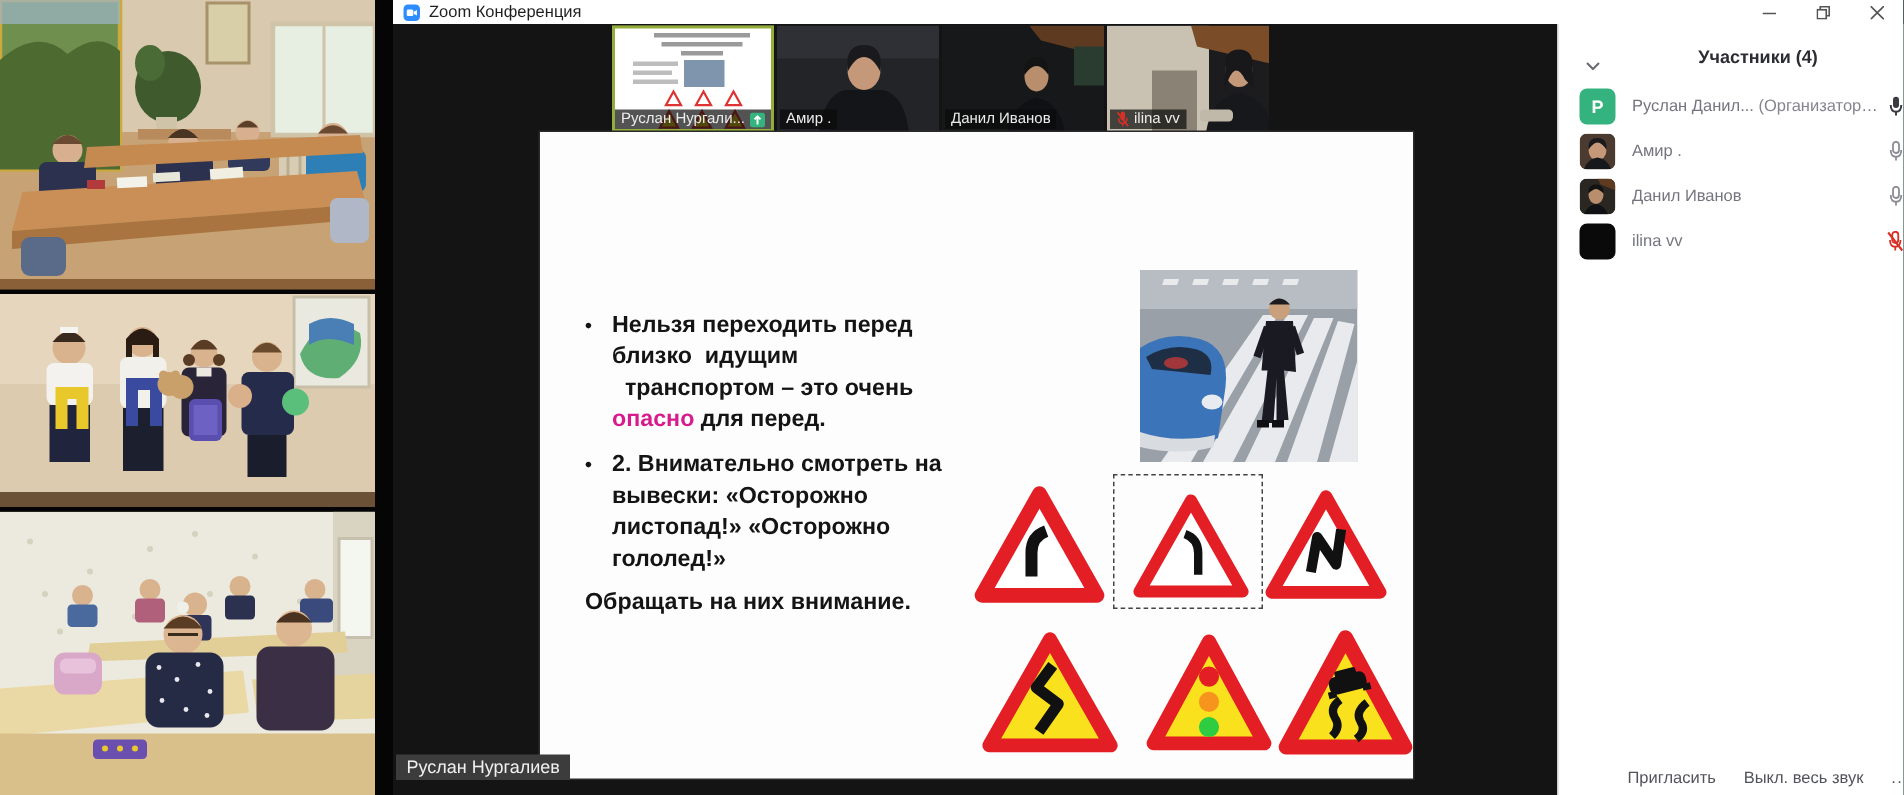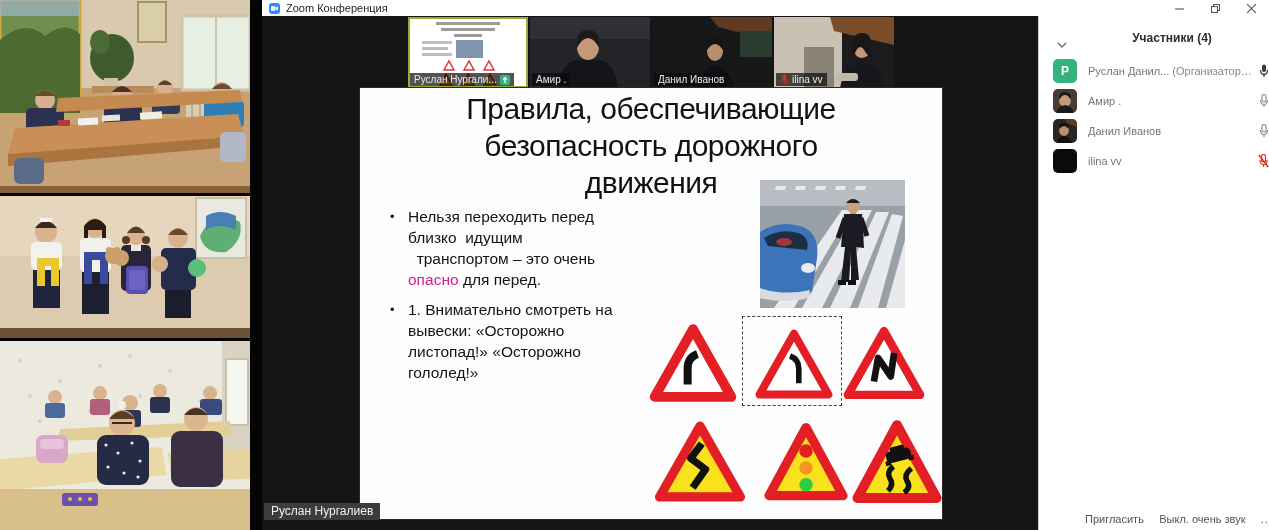--- a/index.html
+++ b/index.html
@@ -20,33 +20,33 @@
                display:flex; align-items:center; justify-content:center; }
   #titlebar-title { font-size:11px; color:#1f1f1f; margin-left:6px; white-space:nowrap; }
   #win-controls { margin-left:auto; display:flex; height:16px; }
   .win-btn { width:36px; height:16px; display:flex; align-items:center; justify-content:center; cursor:default; }
   .win-btn svg { display:block; }
 
   #video-area { position:absolute; left:0; top:16px; width:776px; height:514px; background:#141414; }
 
   
   #thumb-strip { position:absolute; left:146px; top:1px; display:flex; gap:2px; }
-  .thumb { position:relative; width:120px; height:71px; background:#1d1e22; overflow:hidden; }
+  .thumb { position:relative; width:108px; height:71px; background:#1d1e22; overflow:hidden; }
   .thumb.sharing { outline:2px solid #93ad3a; outline-offset:-2px; }
   .thumb-label { position:absolute; left:2px; bottom:2px; display:flex; align-items:center; gap:3px;
                  background:rgba(10,10,10,.7); color:#ececec; font-size:10px; line-height:13px;
                  padding:0 4px; max-width:112px; white-space:nowrap; }
 
   
   #slide { position:absolute; left:98px; top:72px; width:582px; height:431px; background:#fdfdfd;
            box-shadow:0 0 0 1px #2a2a2a; }
   #slide-title { position:absolute; left:0; top:2px; width:100%; text-align:center;
                  font-size:30px; line-height:37px; color:#121212; white-space:pre-line; letter-spacing:-0.5px; }
   #slide-bullets { position:absolute; left:30px; top:118px; width:290px; color:#141414;
-                   font-weight:normal; font-size:15.5px; line-height:21px; }
+                   font-weight:bold; font-size:15.5px; line-height:21px; }
   .bullet-row { display:flex; margin-bottom:9px; }
   .bullet-dot { width:18px; flex:0 0 18px; font-size:13px; line-height:21px; }
   .bullet-dot::before { content:"•"; }
   .bullet-text { white-space:pre-wrap; }
   .hl-danger { }
   #slide-footnote { position:absolute; left:30px; top:305px; width:300px; color:#141414;
                     font-weight:bold; font-size:15.5px; }
   #slide-photo { position:absolute; left:400px; top:92px; width:145px; height:128px; }
   .sign { position:absolute; }
   .sign svg { display:block; width:100%; height:100%; }
@@ -355,40 +355,38 @@
                 <path d="M1.5 6 c0 3 1.6 4.5 3.5 4.5 s3.5 -1.5 3.5 -4.5" stroke="#d93025" stroke-width="1.2" fill="none"></path>
                 <line x1="5" y1="10.5" x2="5" y2="13" stroke="#d93025" stroke-width="1.2"></line>
                 <line x1="0.5" y1="1" x2="9.5" y2="13" stroke="#d93025" stroke-width="1.4"></line>
               </svg>
             <span>ilina vv</span>
           </span>
         </div>
       </div>
 
       <div id="slide">
-        <div id="slide-title">Правила, обеспечивающие
-безопасность дорожного
-движения</div>
 
         <div id="slide-bullets">
           <div class="bullet-row">
             <span class="bullet-dot"></span>
             <span class="bullet-text"><span>Нельзя переходить перед
 близко  идущим
   транспортом – это очень
 </span><span class="hl-danger" style="color: rgb(216, 27, 140); margin-top: 23px;">опасно</span><span> для перед.</span></span>
           </div>
           <div class="bullet-row">
             <span class="bullet-dot"></span>
-            <span class="bullet-text">1. Внимательно смотреть на
+            <span class="bullet-text">2. Внимательно смотреть на
 вывески: «Осторожно
 листопад!» «Осторожно
 гололед!»</span>
           </div>
         </div>
+        <div id="slide-footnote">Обращать на них внимание.</div>
 
         <div id="slide-photo">
           <svg width="145" height="128" viewBox="0 0 145 128">
             <rect width="145" height="128" fill="#9aa0a8"></rect>
             <rect width="145" height="26" fill="#b8bdc4"></rect>
             <g fill="#e8eaec">
                 <rect x="18" y="6" width="10" height="4" transform="skewX(-18)"></rect>
                 <rect x="38" y="6" width="10" height="4" transform="skewX(-18)"></rect>
                 <rect x="58" y="6" width="10" height="4" transform="skewX(-18)"></rect>
                 <rect x="78" y="6" width="10" height="4" transform="skewX(-18)"></rect>
@@ -561,18 +559,18 @@
             <svg width="15" height="10" viewBox="0 0 15 10">
                 <rect x="0.6" y="0.8" width="9" height="8.4" rx="1.6" fill="none" stroke="#8c8c94" stroke-width="1.2"></rect>
                 <path d="M10.2 3.6 L14 1.4 V8.6 L10.2 6.4 Z" fill="none" stroke="#8c8c94" stroke-width="1.1"></path>
               </svg>
           </div>
         </div>
       </div>
 
       <div id="panel-footer">
         <span class="footer-btn" id="btn-invite">Пригласить</span>
-        <span class="footer-btn">Выкл. очень звук</span>
+        <span class="footer-btn">Выкл. весь звук</span>
         <span class="footer-btn" id="btn-more">...</span>
       </div>
     </div>
   </div>
 </div>
 
 </body></html>

